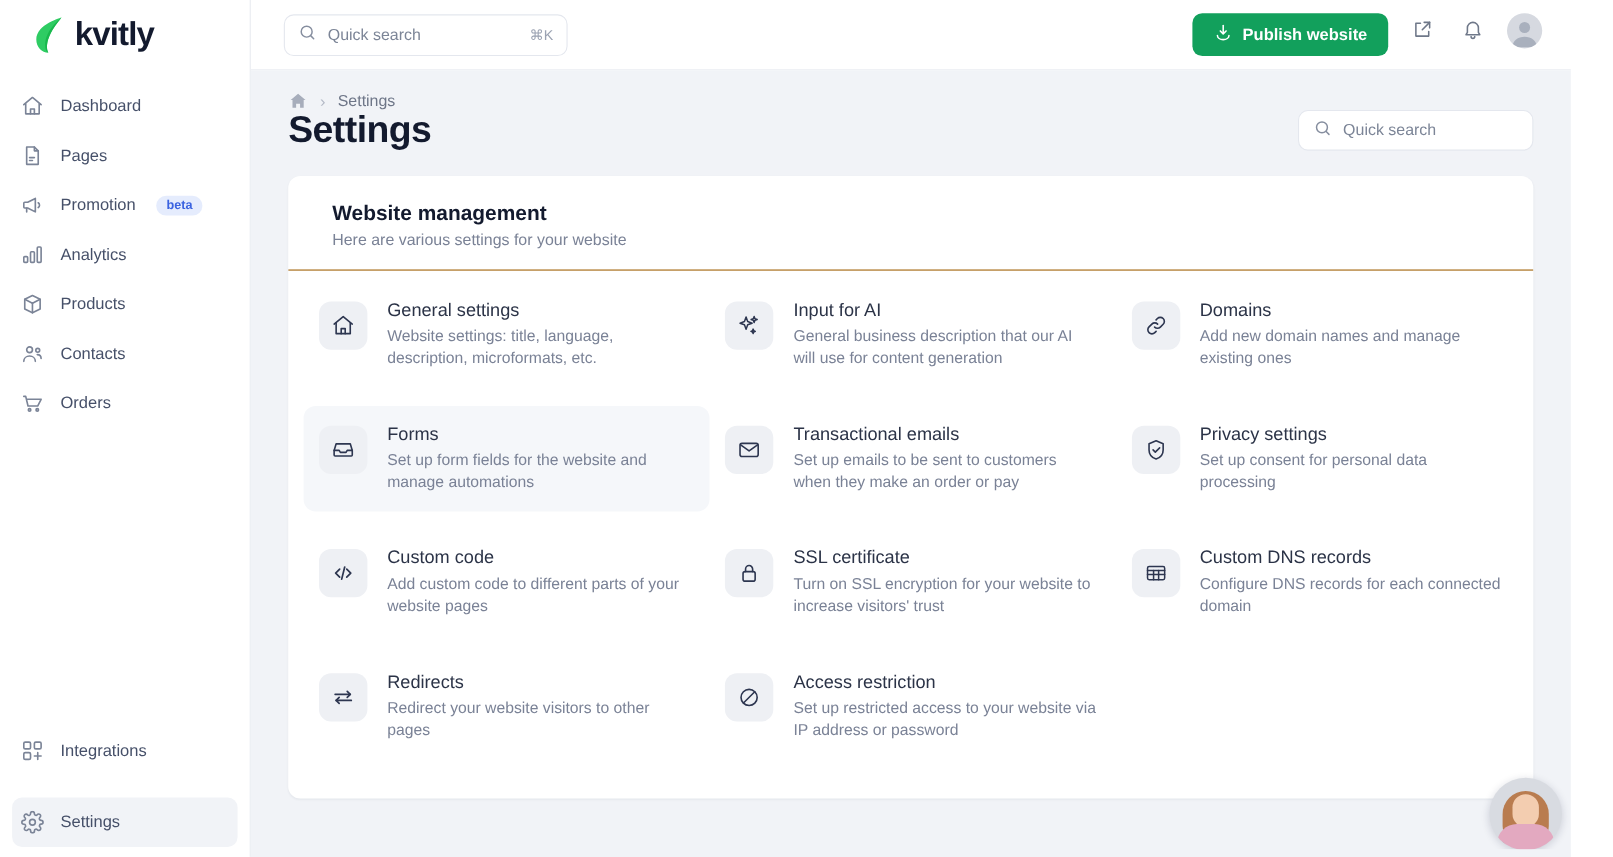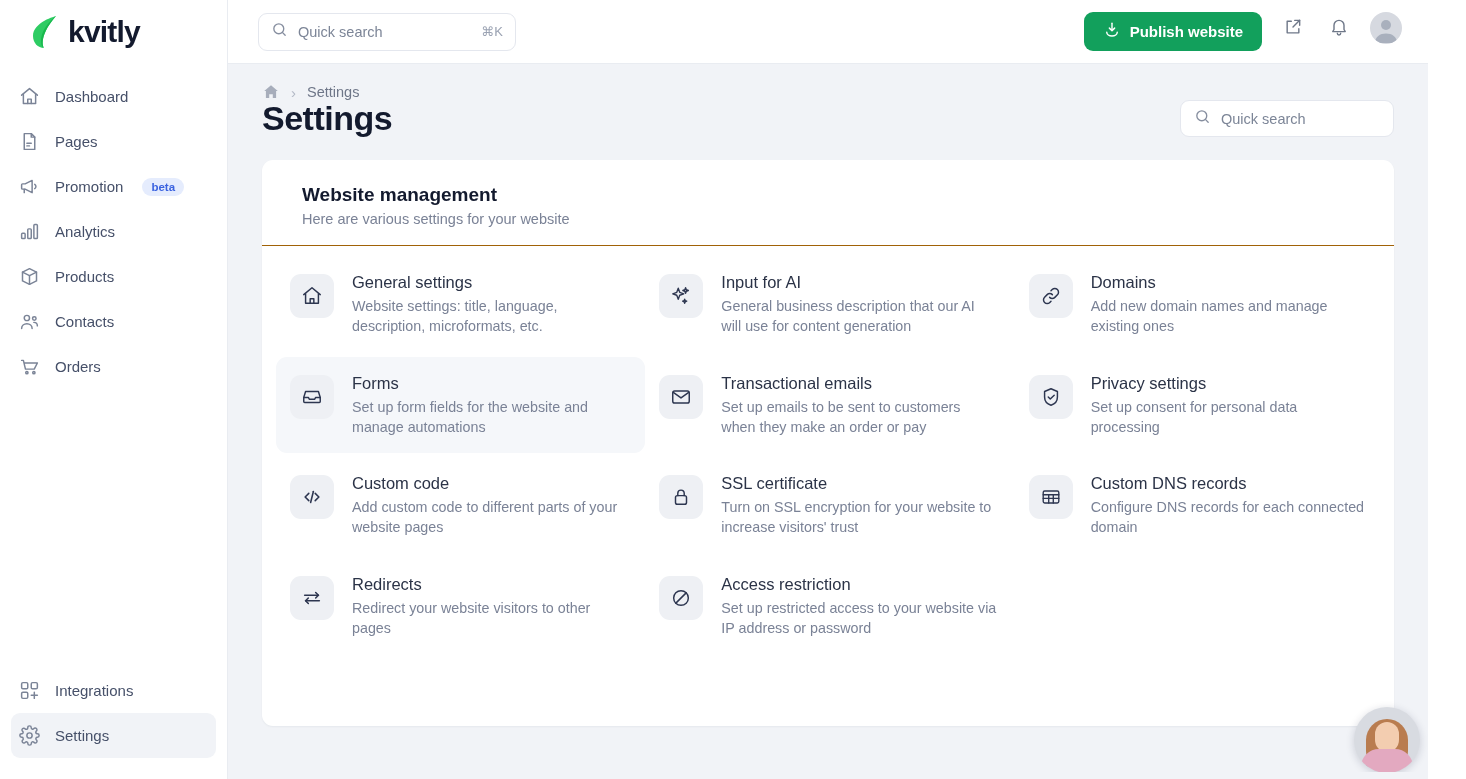--- a/index.html
+++ b/index.html
@@ -22,21 +22,21 @@
   .logo-row {
     height: 64px; display: flex; align-items: center;
     padding-left: 32px; gap: 9px;
   }
   .logo-leaf { width: 27px; height: 34px; flex: 0 0 auto; }
   .logo-text {
     font-size: 30px; font-weight: 700; color: #131a2e;
     letter-spacing: -0.8px;
   }
   .nav { margin-top: 10px; display: flex; flex-direction: column; }
-  .nav-bottom { margin-top: auto; padding-bottom: 21px; display:flex; flex-direction: column;}
+  .nav-bottom { margin-top: auto; padding-bottom: 9px; display:flex; flex-direction: column; gap: 20px;}
   .nav-item {
     display: flex; align-items: center; gap: 15px;
     height: 45px; margin: 0 11px; padding-left: 7px;
     border-radius: 9px; cursor: pointer;
     color: #465069; font-size: 15px;
   }
   .nav-item .ico { width: 22px; height: 22px; flex: 0 0 22px; color:#7b8497; display:flex; align-items:center; justify-content:center;}
   .nav-item.active { background: #f1f3f7; }
   .nav-label { white-space: nowrap; }
   .badge-beta {
@@ -108,21 +108,21 @@
     margin-top: 22px; background: #fff; border-radius: 11px;
     height: 566px; overflow: hidden;
     box-shadow: 0 1px 2px rgba(20,30,60,.05);
   }
   .card-head { padding: 24px 24px 18px 40px; border-bottom: 1px solid #a16207; }
   .card-title { font-size: 19px; font-weight: 700; color: #131a2e; }
   .card-sub { font-size: 14.5px; color: #7a8296; margin-top: 5px; }
 
   .grid {
     display: grid; grid-template-columns: repeat(3, 1fr);
-    padding: 10px 10px 10px 14px; row-gap: 4px;
+    padding: 10px 10px 10px 14px; row-gap: 16px;
   }
   .tile {
     display: flex; gap: 18px; padding: 16px 14px 16px 14px;
     border-radius: 11px; cursor: pointer; align-items: flex-start;
   }
   .tile.hovered { background: #f5f7fa; }
   .tile-ico {
     width: 44px; height: 44px; min-width: 44px; border-radius: 11px;
     background: #eef0f4; display: flex; align-items: center;
     justify-content: center; color: #2d3650; margin-top: 2px;

